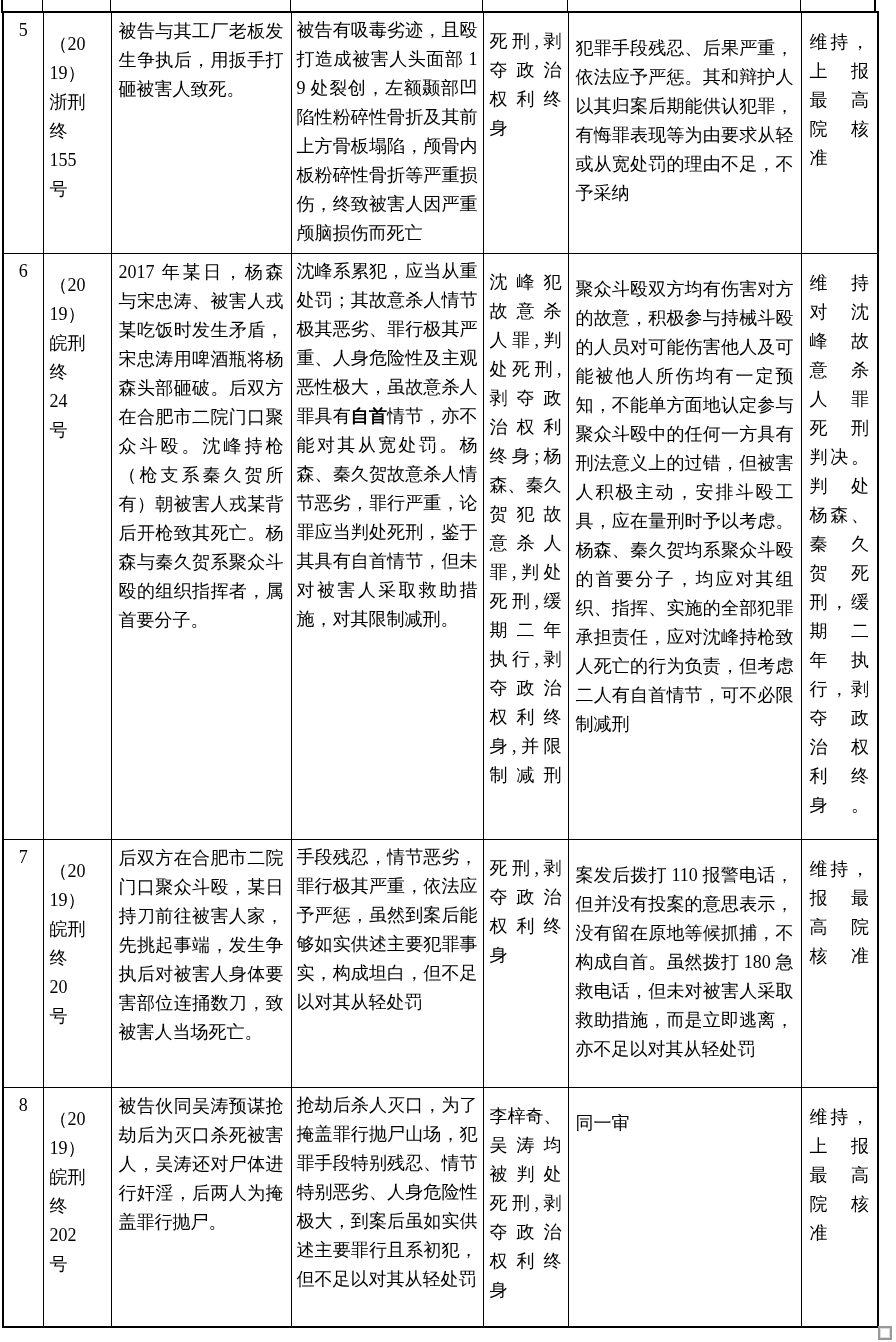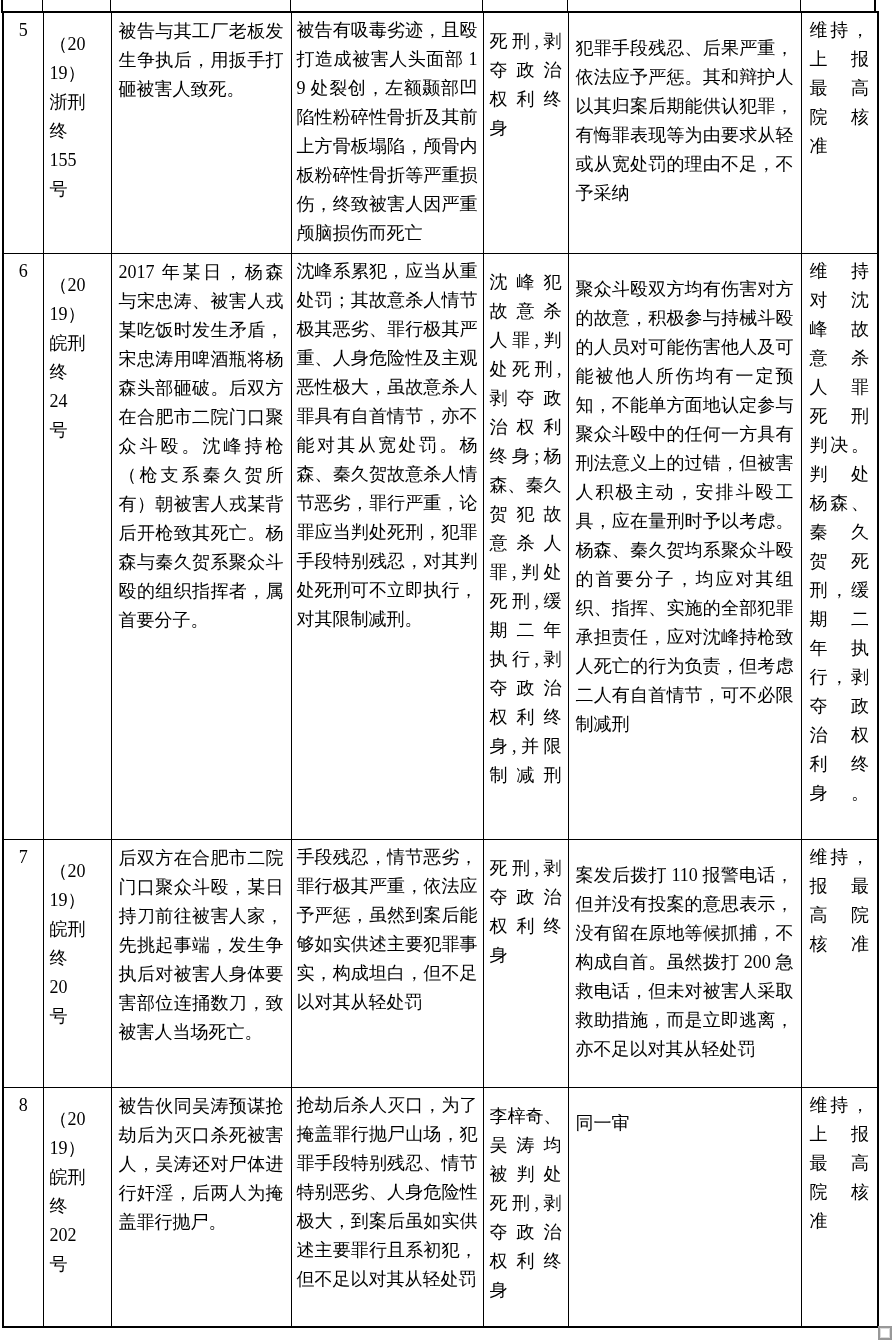--- a/index.html
+++ b/index.html
@@ -10,22 +10,22 @@
     border-collapse:collapse;table-layout:fixed;border:2px solid #000;}
   td{border:1px solid #000;vertical-align:top;font-size:18px;line-height:29px;
     overflow:hidden;word-break:break-all;}
   tr.r1{height:241px;} tr.r2{height:586px;} tr.r3{height:248px;} tr.r4{height:240px;}
   td.c1{text-align:center;padding:3px 2px;}
   td.c2{padding:17px 6px;white-space:pre-line;}
   td.c3{padding:4px 7px;text-align:justify;}
   td.c4{padding:3px 5px;text-align:justify;margin-top:44px;}
   td.c5{padding:14px 6px;white-space:pre-line;text-align:justify;text-align-last:justify;}
   td.c6{padding:21px 7px;text-align:justify;}
-  td.c7{padding:3px 8px;white-space:pre-line;text-align:justify;text-align-last:justify;}
-  .bold{font-weight:normal;}
+  td.c7{padding:15px 8px;white-space:pre-line;text-align:justify;text-align-last:justify;}
+  .bold{font-weight:bold;}
   .resize-handle{position:absolute;left:878px;top:1326px;width:10px;height:10px;
     background:#fff;border:2px solid #989898;box-shadow:inset 0 0 0 1px #dcdcdc;}
 </style>
 </head>
 <body>
 
 <div class="canvas">
 
   <div>
     <div class="stub" style="left:1px;width:2px;"></div>
@@ -72,21 +72,21 @@
       </tr>
       <tr class="r2">
         <td class="c1"><span>6</span></td>
         <td class="c2"><span>（20
 19）
 皖刑
 终
 24
 号</span></td>
         <td class="c3"><span>2017 年某日，杨森与宋忠涛、被害人戎某吃饭时发生矛盾，宋忠涛用啤酒瓶将杨森头部砸破。后双方在合肥市二院门口聚众斗殴。沈峰持枪（枪支系秦久贺所有）朝被害人戎某背后开枪致其死亡。杨森与秦久贺系聚众斗殴的组织指挥者，属首要分子。</span></td>
-        <td class="c4"><span>沈峰系累犯，应当从重处罚；其故意杀人情节极其恶劣、罪行极其严重、人身危险性及主观恶性极大，虽故意杀人罪具有</span><span class="bold">自首</span><span>情节，亦不能对其从宽处罚。杨森、秦久贺故意杀人情节恶劣，罪行严重，论罪应当判处死刑，犯罪手段特别残忍，对其判处死刑可不立即执行，对其限制减刑。</span></td>
+        <td class="c4"><span>沈峰系累犯，应当从重处罚；其故意杀人情节极其恶劣、罪行极其严重、人身危险性及主观恶性极大，虽故意杀人罪具有</span><span class="bold">自首</span><span>情节，亦不能对其从宽处罚。杨森、秦久贺故意杀人情节恶劣，罪行严重，论罪应当判处死刑，鉴于其具有自首情节，但未对被害人采取救助措施，对其限制减刑。</span></td>
         <td class="c5"><span>沈峰犯
 故意杀
 人罪,判
 处死刑,
 剥夺政
 治权利
 终身;杨
 森、秦久
 贺犯故
 意杀人
@@ -126,21 +126,21 @@
 皖刑
 终
 20
 号</span></td>
         <td class="c3"><span>后双方在合肥市二院门口聚众斗殴，某日持刀前往被害人家，先挑起事端，发生争执后对被害人身体要害部位连捅数刀，致被害人当场死亡。</span></td>
         <td class="c4"><span>手段残忍，情节恶劣，罪行极其严重，依法应予严惩，虽然到案后能够如实供述主要犯罪事实，构成坦白，但不足以对其从轻处罚</span></td>
         <td class="c5"><span>死刑,剥
 夺政治
 权利终
 身</span></td>
-        <td class="c6"><span>案发后拨打 110 报警电话，但并没有投案的意思表示，没有留在原地等候抓捕，不构成自首。虽然拨打 200 急救电话，但未对被害人采取救助措施，而是立即逃离，亦不足以对其从轻处罚</span></td>
+        <td class="c6"><span>案发后拨打 110 报警电话，但并没有投案的意思表示，没有留在原地等候抓捕，不构成自首。虽然拨打 180 急救电话，但未对被害人采取救助措施，而是立即逃离，亦不足以对其从轻处罚</span></td>
         <td class="c7"><span>维持，
 报最
 高院
 核准</span></td>
       </tr>
       <tr class="r4">
         <td class="c1"><span>8</span></td>
         <td class="c2"><span>（20
 19）
 皖刑

